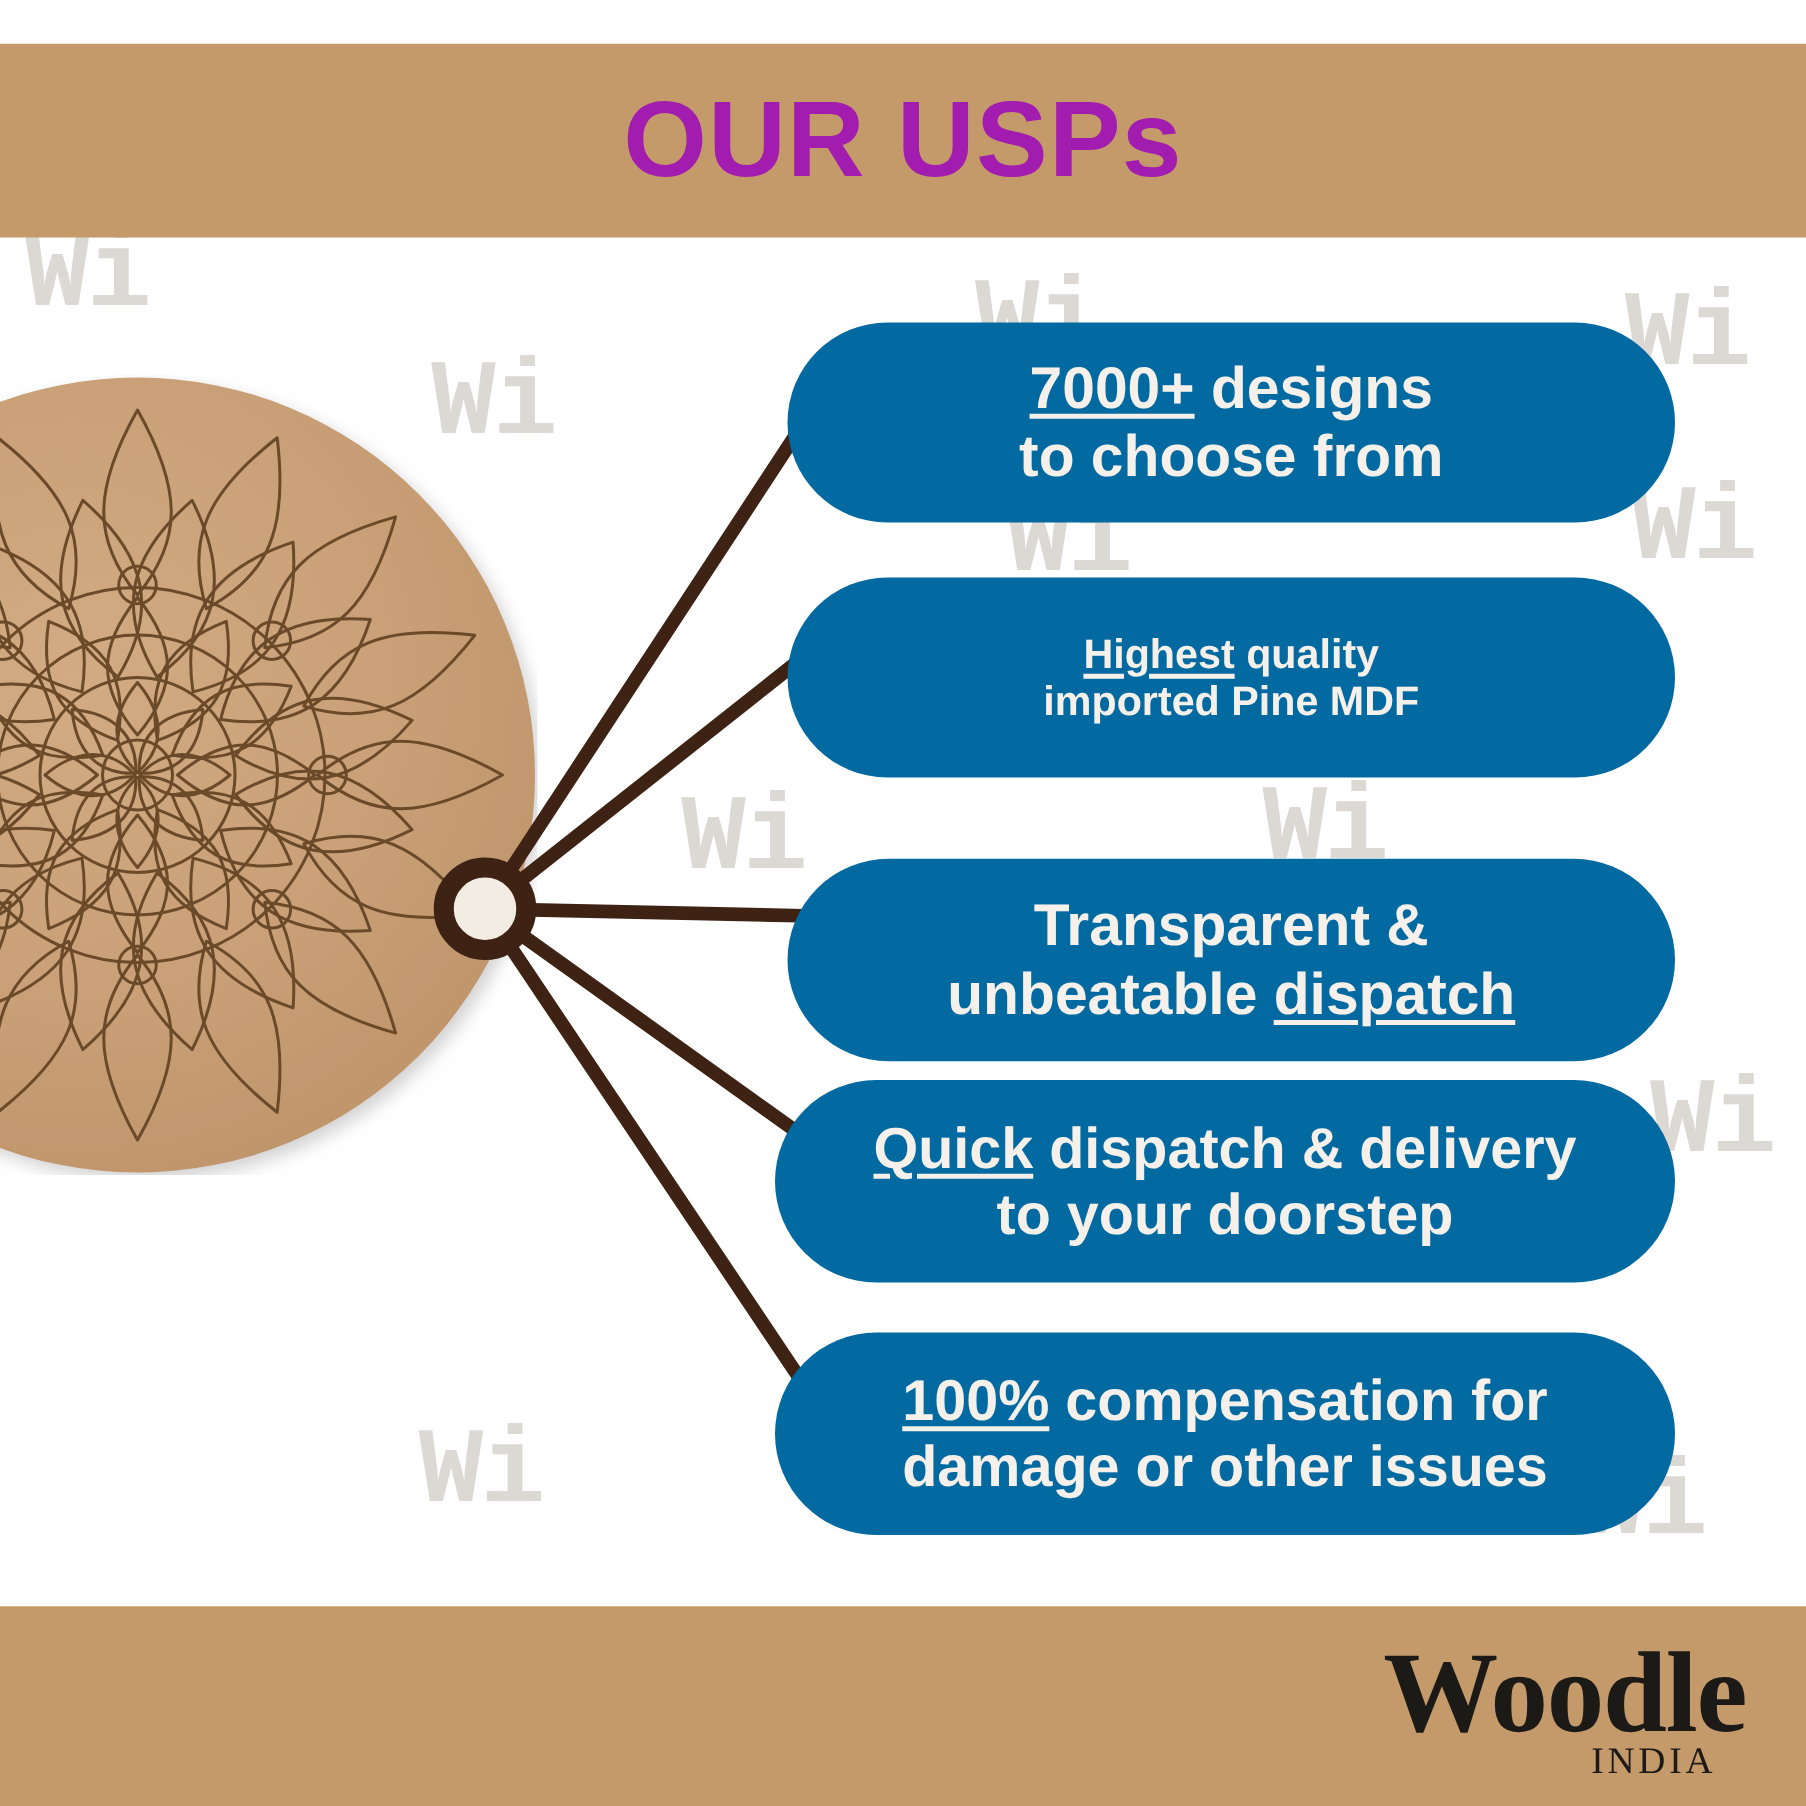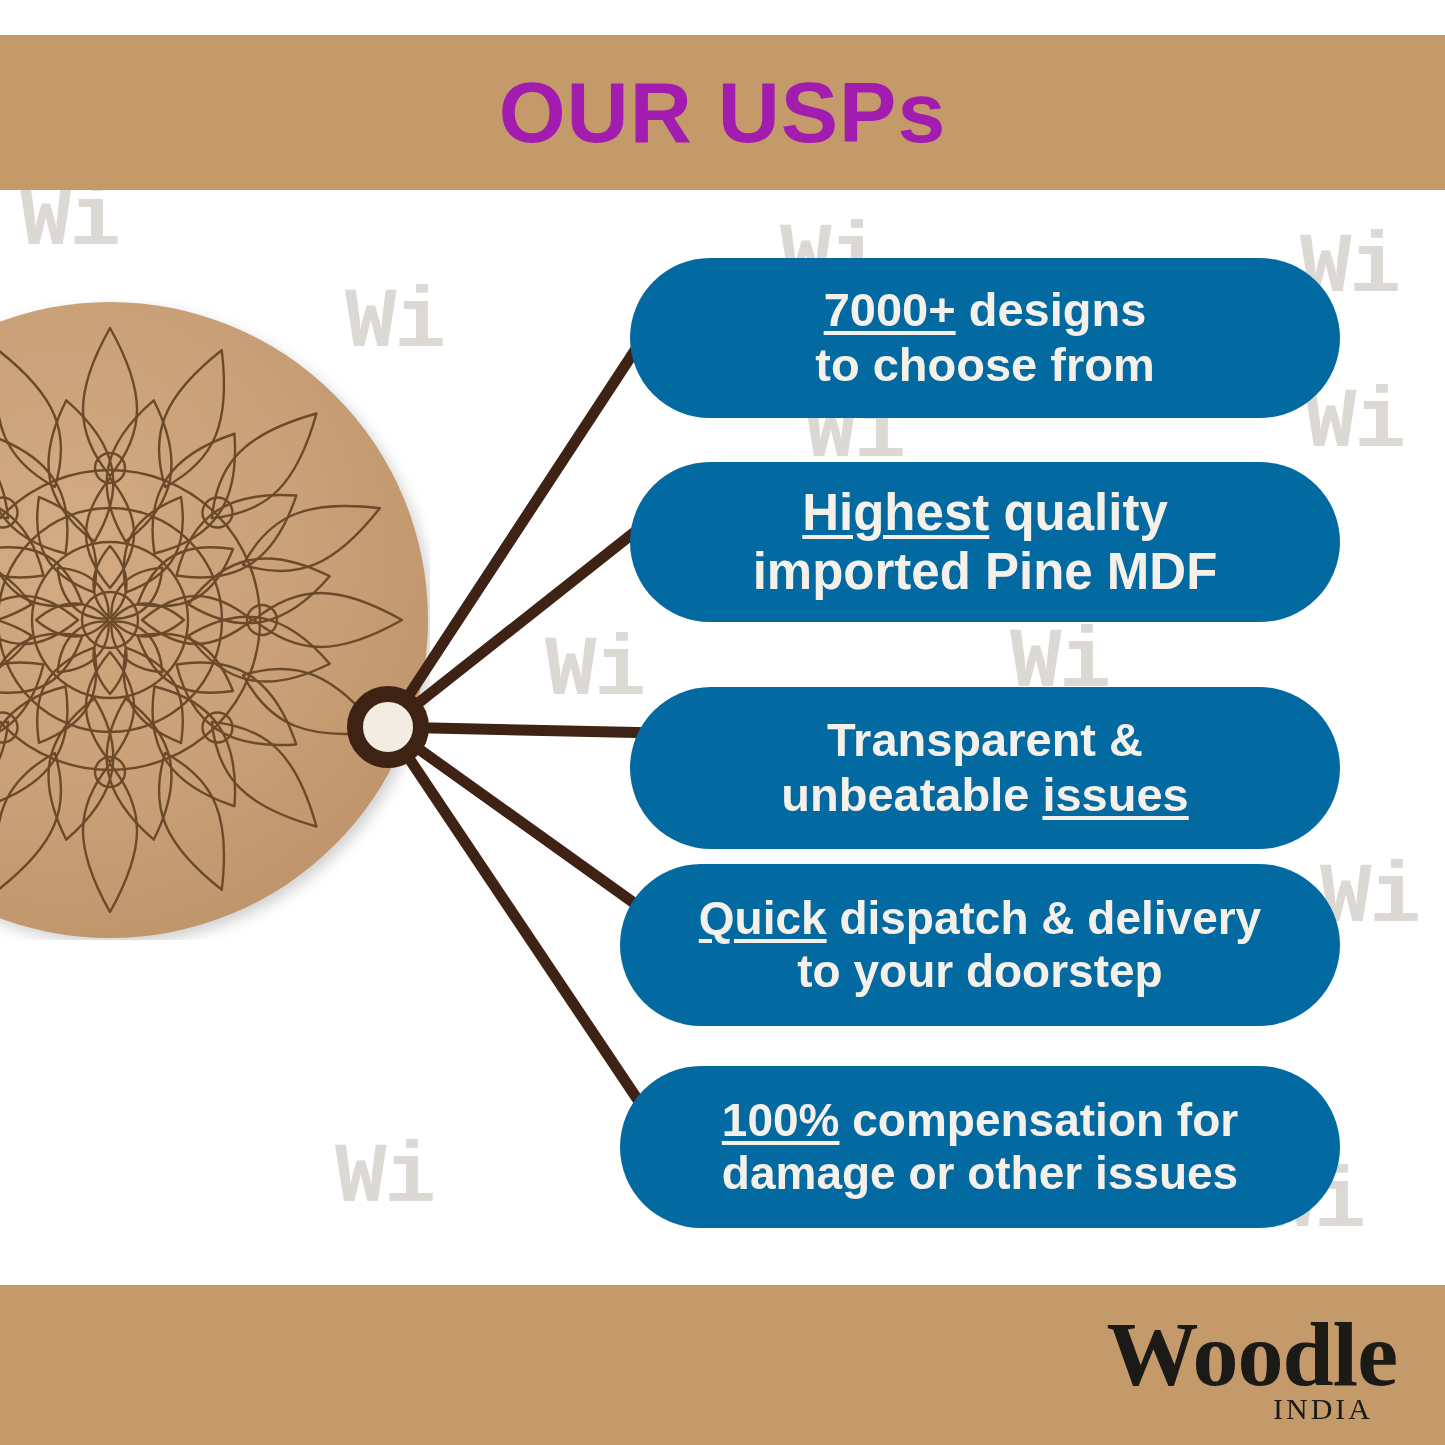--- a/index.html
+++ b/index.html
@@ -120,21 +120,21 @@
     text-align: center;
     font-weight: 700;
     line-height: 1.16;
     padding: 0 34px;
     box-sizing: border-box;
   }
   .pill .line { display: block; white-space: nowrap; }
   .pill u { text-decoration: underline; text-underline-offset: 5px; text-decoration-thickness: 4px; }
 
   .pill-1 { left: 630px; top: 258px; width: 710px; height: 160px; font-size: 47px; }
-  .pill-2 { left: 630px; top: 462px; width: 710px; height: 160px; font-size: 51px; }
+  .pill-2 { left: 630px; top: 462px; width: 710px; height: 160px; font-size: 33px; }
   .pill-3 { left: 630px; top: 660px; width: 710px; height: 162px; font-size: 47px; margin-top: 27px; }
   .pill-4 { left: 620px; top: 864px; width: 720px; height: 162px; font-size: 46px; }
   .pill-5 { left: 620px; top: 1066px; width: 720px; height: 162px; font-size: 46px; }
 </style>
 </head>
 <body>
 
 <div id="page">
 
   <div class="watermark-layer">
@@ -388,21 +388,21 @@
     <span class="line">to choose from</span>
   </div>
 
   <div class="pill pill-2">
     <span class="line"><u>Highest</u><span> quality</span></span>
     <span class="line">imported Pine MDF</span>
   </div>
 
   <div class="pill pill-3">
     <span class="line">Transparent &amp;</span>
-    <span class="line"><span>unbeatable </span><u>issues</u></span>
+    <span class="line"><span>unbeatable </span><u>dispatch</u></span>
   </div>
 
   <div class="pill pill-4">
     <span class="line"><u>Quick</u><span> dispatch &amp; delivery</span></span>
     <span class="line">to your doorstep</span>
   </div>
 
   <div class="pill pill-5">
     <span class="line"><u>100%</u><span> compensation for</span></span>
     <span class="line">damage or other issues</span>

